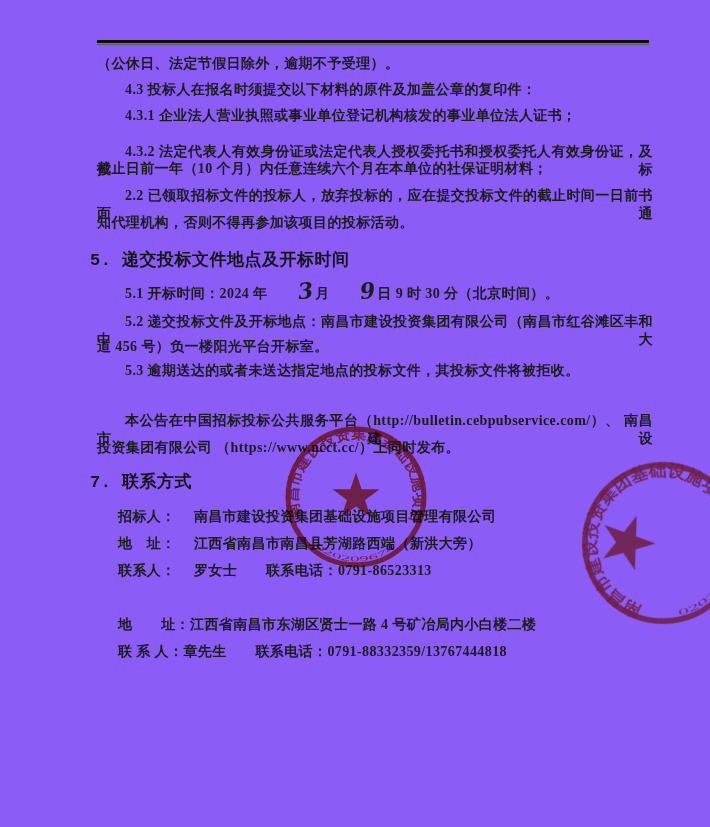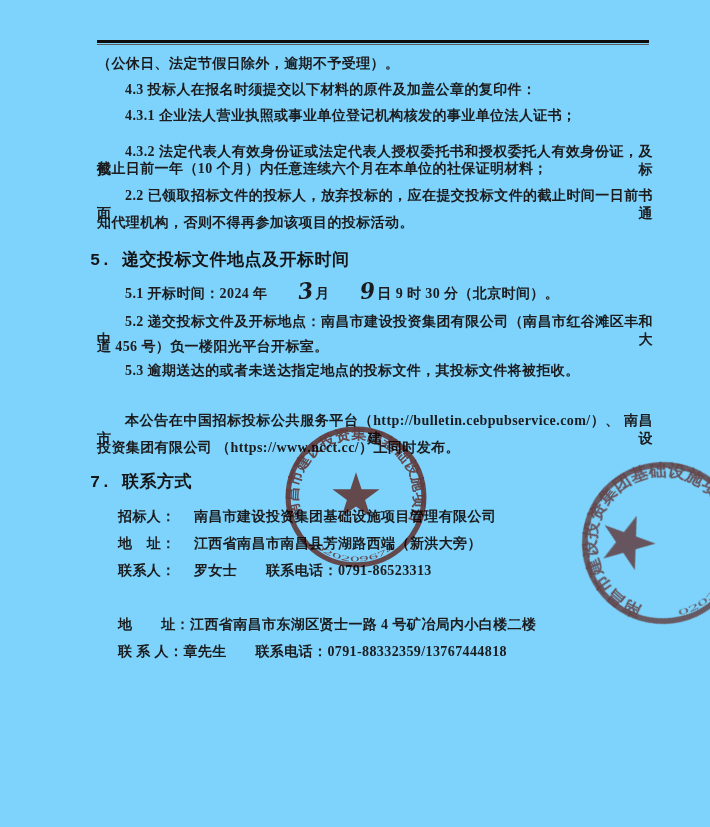--- a/index.html
+++ b/index.html
@@ -1,21 +1,21 @@
 <!DOCTYPE html>
 <html><head>
 <meta charset="utf-8">
 <style>
   html,body{margin:0;padding:0;}
   body{
     width:710px;height:827px;overflow:hidden;
     background:#fbfbfa;
     font-family:"Liberation Serif","DejaVu Serif",serif;
   }
-  .page{position:relative;width:710px;height:827px;background:#7dd3fc;overflow:hidden;}
+  .page{position:relative;width:710px;height:827px;background:#8b5cf6;overflow:hidden;}
   .top-rule{
     position:absolute;left:97px;top:40px;width:552px;height:3px;
     background:#0d0d0d;
   }
   .top-rule::after{
     content:"";position:absolute;left:0;right:0;top:4px;height:1px;background:#5a5a5a;
   }
   .ln{
     position:absolute;left:97px;width:556px;
     font-size:14px;font-weight:600;color:#1c1c1e;

